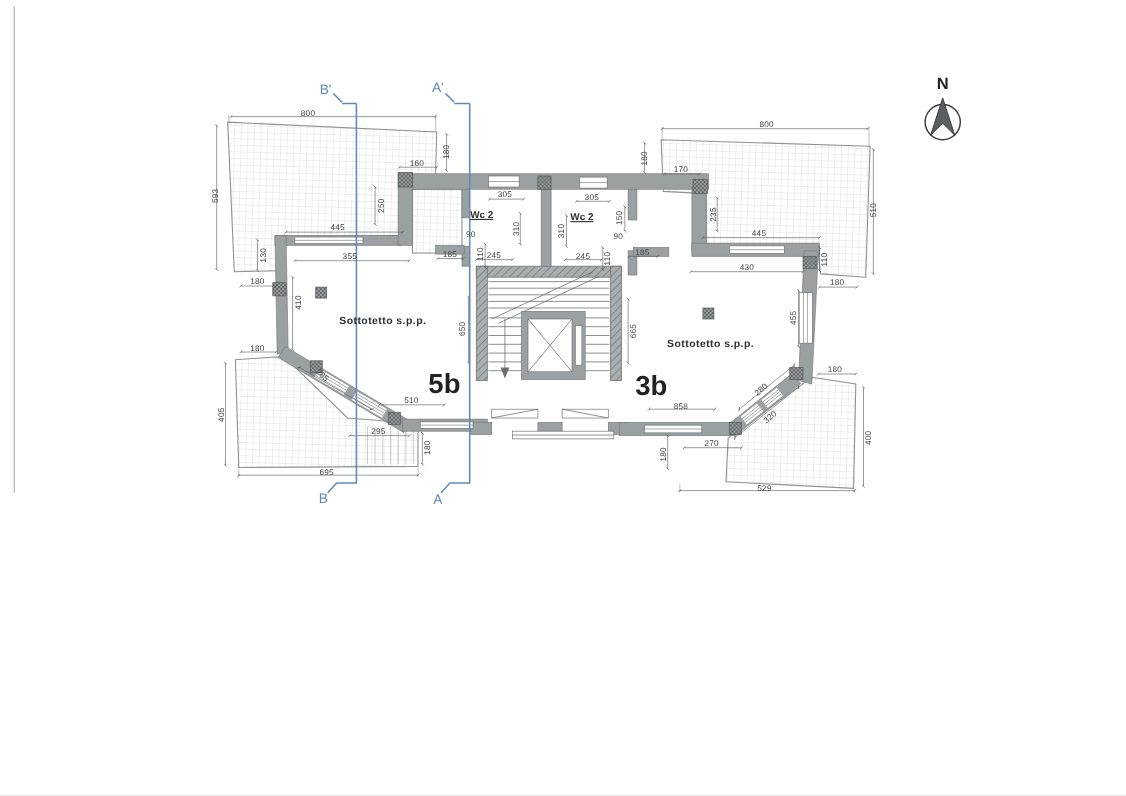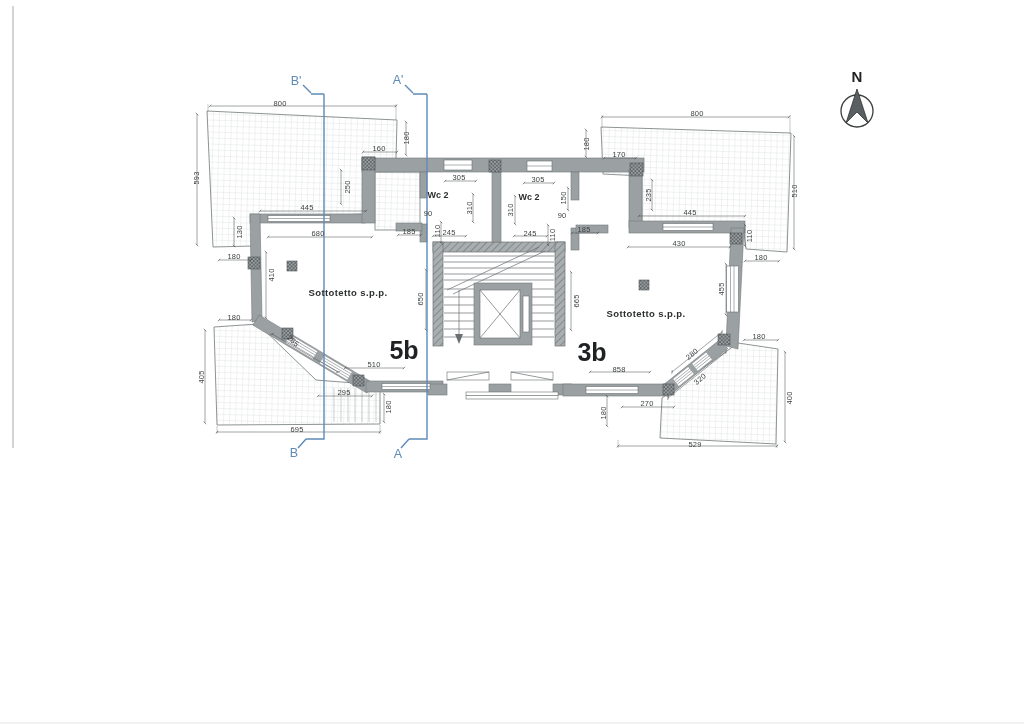--- a/index.html
+++ b/index.html
@@ -22,21 +22,21 @@
   .dml{stroke:#55585a;stroke-width:.55;fill:none;marker-start:url(#tk);marker-end:url(#tk);}
   .ext{stroke:#8b8f91;stroke-width:.5;fill:none;}
   .sect{stroke:var(--section-line);stroke-width:1.4;fill:none;}
   .vstep{stroke:#b6bbba;stroke-width:.7;}
   
   .lbl{position:absolute;font-size:7.5px;color:var(--dimension-text);white-space:nowrap;
        transform:translate(-50%,-50%);letter-spacing:.2px;}
   .v{transform:translate(-50%,-50%) rotate(-90deg);}
   .da{transform:translate(-50%,-50%) rotate(43deg);}
   .db{transform:translate(-50%,-50%) rotate(-40deg);}
-  .wc{position:absolute;font-size:9px;font-weight:bold;color:#2c2e2f;transform:translate(-50%,-50%);white-space:nowrap;}
+  .wc{position:absolute;font-size:9px;font-weight:bold;color:#2c2e2f;transform:translate(-50%,-50%);white-space:nowrap;text-decoration:underline;}
   .room{position:absolute;font-size:9.5px;font-weight:bold;color:#2c2e2f;letter-spacing:.4px;
         transform:translate(-50%,-50%);white-space:nowrap;text-align:right;}
   .unit{position:absolute;font-size:25px;font-weight:bold;color:#1f2122;transform:translate(-50%,-50%);}
   .sec{position:absolute;font-size:12.5px;color:var(--section-line);transform:translate(-50%,-50%);}
   .ttl{position:absolute;left:211px;top:462px;font-size:19.5px;font-weight:bold;letter-spacing:1px;
        color:var(--title-text);}
   .north-n{position:absolute;font-size:15px;font-weight:bold;color:#222;transform:translate(-50%,-50%);}
 </style>
 </head>
 <body>
@@ -286,21 +286,21 @@
 <span class="room" style="left:646px;top:313px">Sottotetto s.p.p.</span>
 <span class="wc" style="left:438px;top:195px">Wc 2</span>
 <span class="wc" style="left:529px;top:197px">Wc 2</span>
 
 <span class="lbl" style="left:280px;top:103px">800</span>
 <span class="lbl v" style="left:196px;top:178px">593</span>
 <span class="lbl" style="left:379px;top:148px">160</span>
 <span class="lbl v" style="left:406px;top:138px">180</span>
 <span class="lbl v" style="left:347px;top:187px">250</span>
 <span class="lbl" style="left:307px;top:207px">445</span>
-<span class="lbl" style="left:318px;top:233px">680</span>
+<span class="lbl" style="left:318px;top:233px">355</span>
 <span class="lbl v" style="left:239px;top:232px">130</span>
 <span class="lbl" style="left:234px;top:256px">180</span>
 <span class="lbl v" style="left:271px;top:275px">410</span>
 <span class="lbl" style="left:234px;top:317px">180</span>
 <span class="lbl v" style="left:201px;top:377px">405</span>
 <span class="lbl da" style="left:293px;top:341px">285</span>
 <span class="lbl" style="left:344px;top:392px">295</span>
 <span class="lbl v" style="left:388px;top:407px">180</span>
 <span class="lbl" style="left:297px;top:429px">695</span>
 <span class="lbl" style="left:374px;top:364px">510</span>

